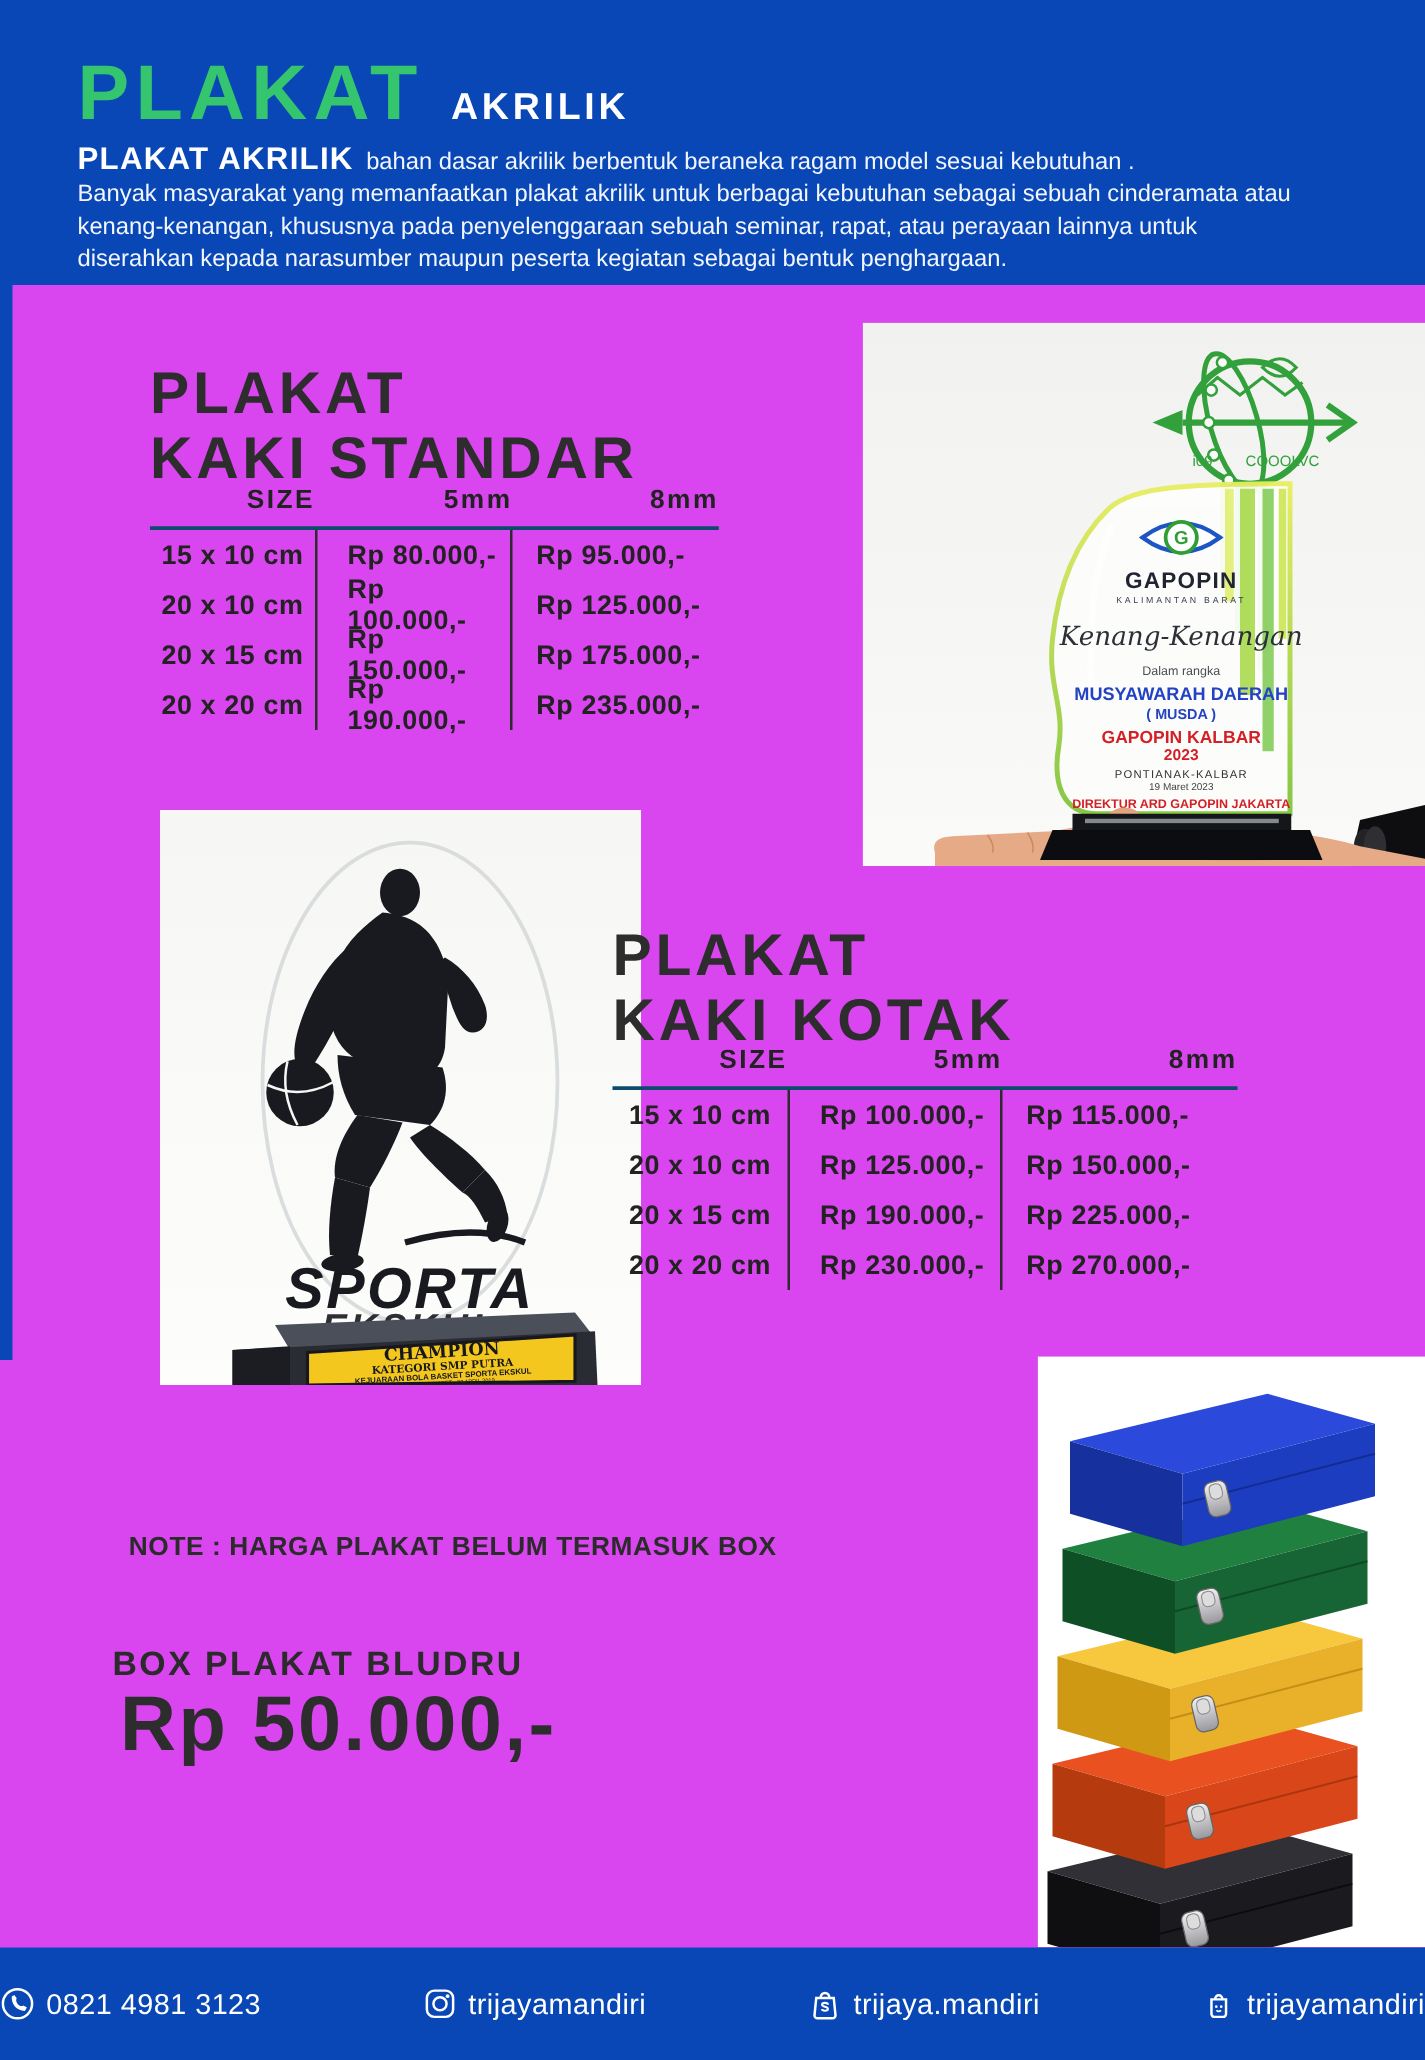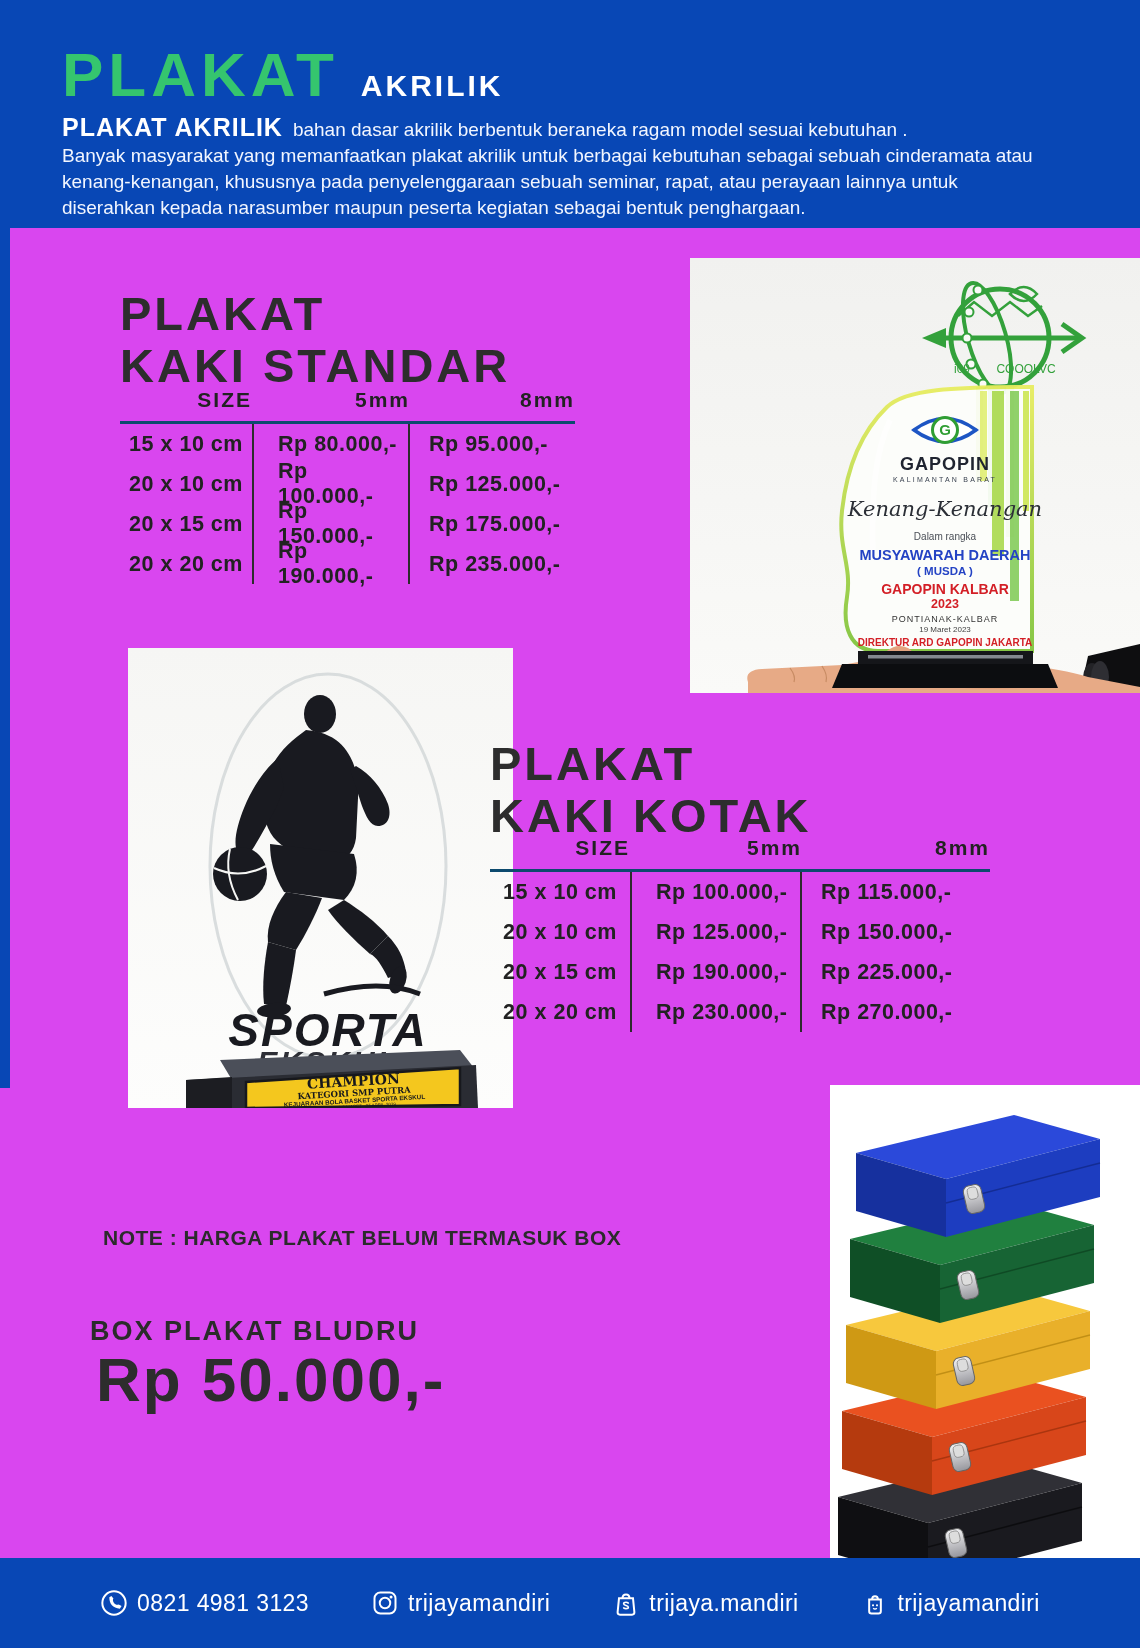--- a/index.html
+++ b/index.html
@@ -33,21 +33,21 @@
   .photo-hand{left:690px;top:258px;width:450px;height:435px;}
   .photo-trophy{left:128px;top:648px;width:385px;height:460px;}
   .photo-boxes{left:830px;top:1085px;width:310px;height:473px;}
   .photo svg{display:block;width:100%;height:100%;}
   
   .note-line{position:absolute;left:90px;top:1226px;font-size:21px;font-weight:700;letter-spacing:0.5px;color:#2b2b2b;margin-left:13px;}
   .box-label{position:absolute;left:90px;top:1316px;font-size:27px;font-weight:700;letter-spacing:2px;color:#2b2b2b;}
   .box-price{position:absolute;left:96px;top:1344px;font-size:62px;font-weight:800;letter-spacing:2px;color:#2d2d2d;}
   
   .footer{position:absolute;left:0;top:1558px;width:1140px;height:90px;background:#0847b5;color:#ffffff;
-          display:flex;align-items:center;justify-content:center;gap:62px;}
+          display:flex;align-items:center;justify-content:space-between;gap:62px;}
   .f-item{display:flex;align-items:center;gap:9px;font-size:23px;letter-spacing:0.4px;}
   .f-item svg{display:block;}
   
   text{font-family:"Liberation Sans",sans-serif;}
   .serif{font-family:"DejaVu Serif",serif;}
 </style>
 </head>
 <body>
 
 <div class="page">

